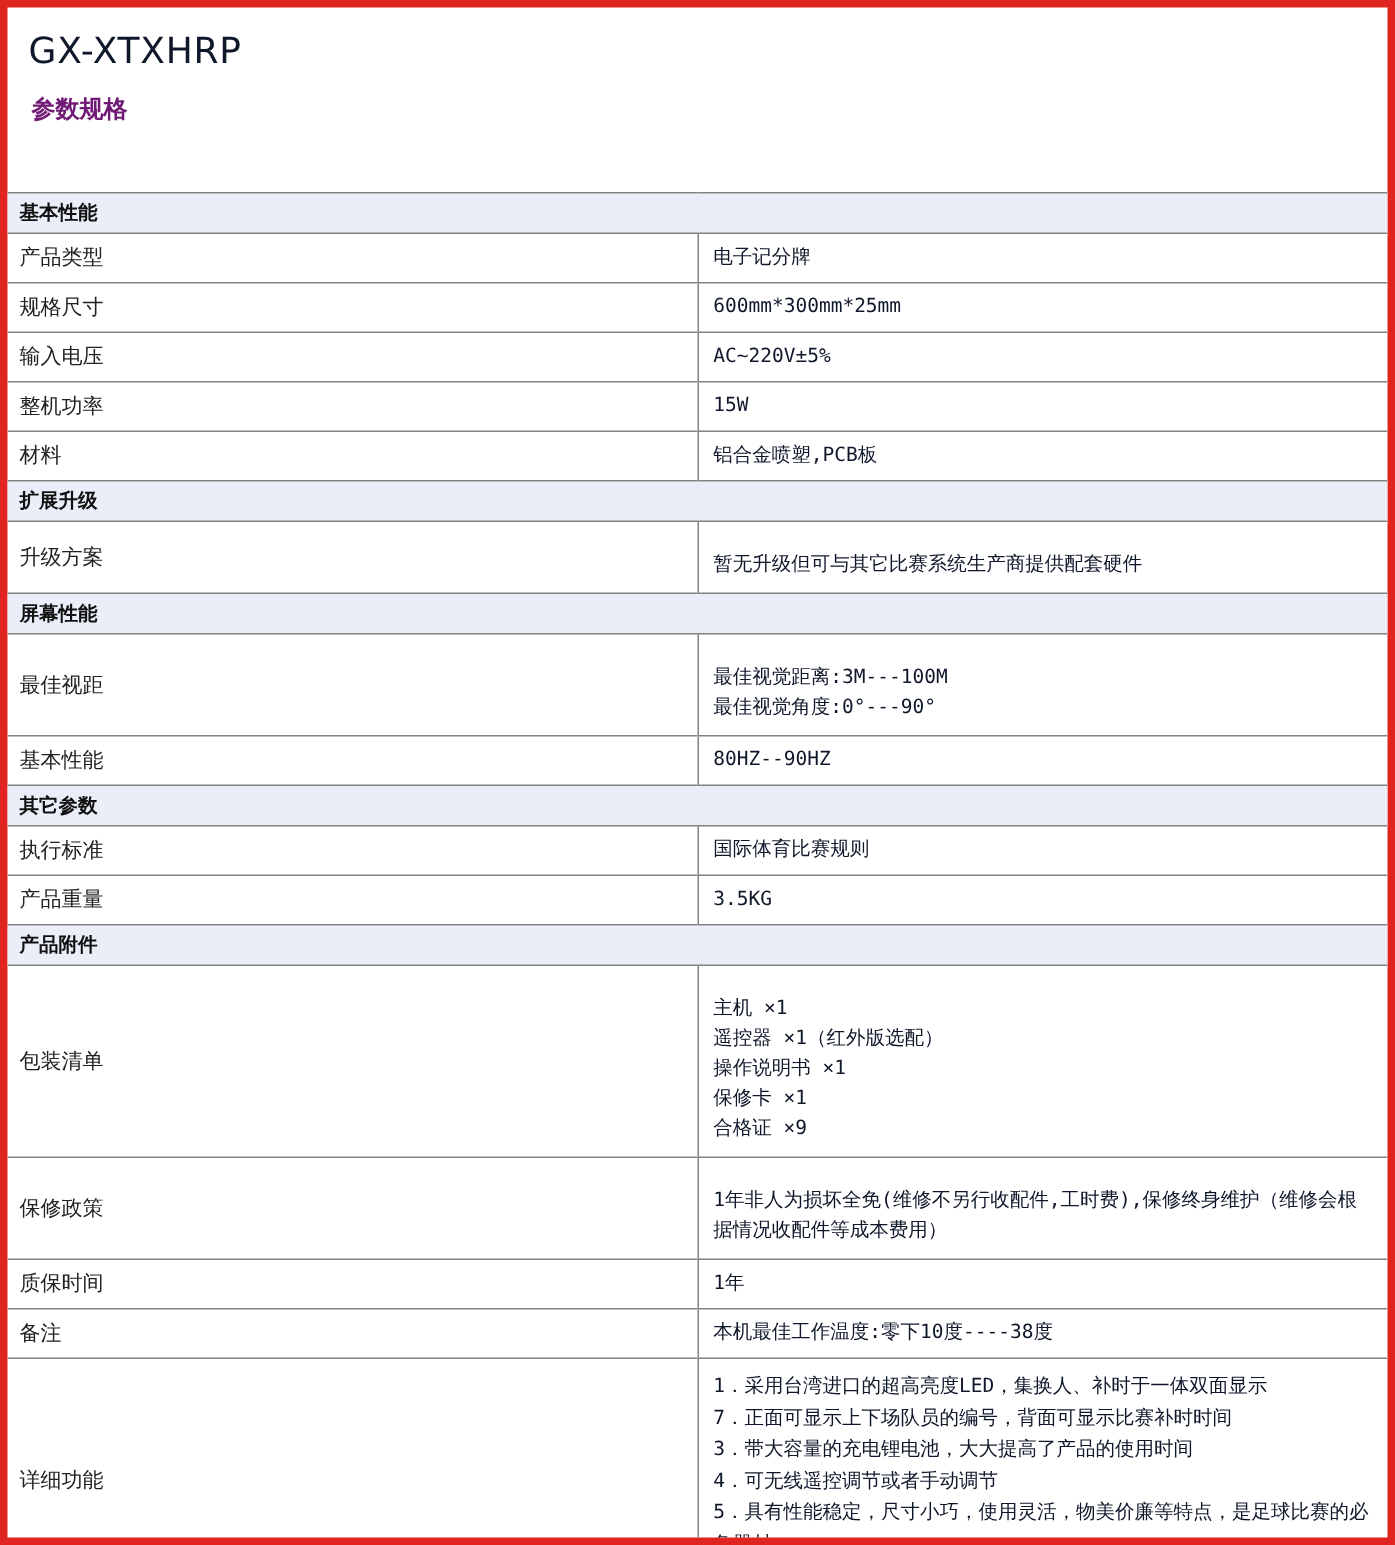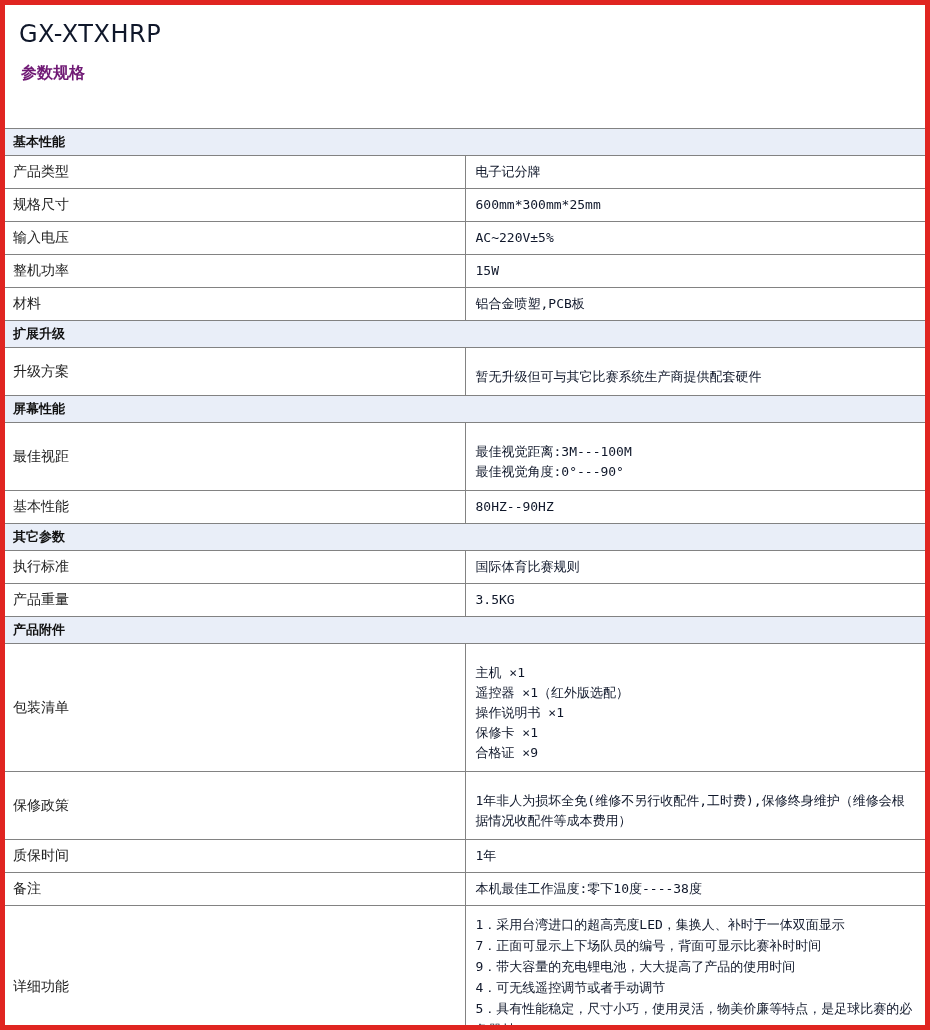--- a/index.html
+++ b/index.html
@@ -180,20 +180,20 @@
       <td class="label">备注</td>
       <td class="value">
             <div class="line">本机最佳工作温度:零下10度----38度</div>
           </td>
     </tr>
     <tr class="detail last">
       <td class="label">详细功能</td>
       <td class="value">
         <div class="line">1．采用台湾进口的超高亮度LED，集换人、补时于一体双面显示</div>
         <div class="line">7．正面可显示上下场队员的编号，背面可显示比赛补时时间</div>
-        <div class="line">9．带大容量的充电锂电池，大大提高了产品的使用时间</div>
+        <div class="line">3．带大容量的充电锂电池，大大提高了产品的使用时间</div>
         <div class="line">4．可无线遥控调节或者手动调节</div>
         <div class="line">5．具有性能稳定，尺寸小巧，使用灵活，物美价廉等特点，是足球比赛的必备器材</div>
       </td>
     </tr>
   </tbody>
     </table>
 </div>
 
 </body></html>

